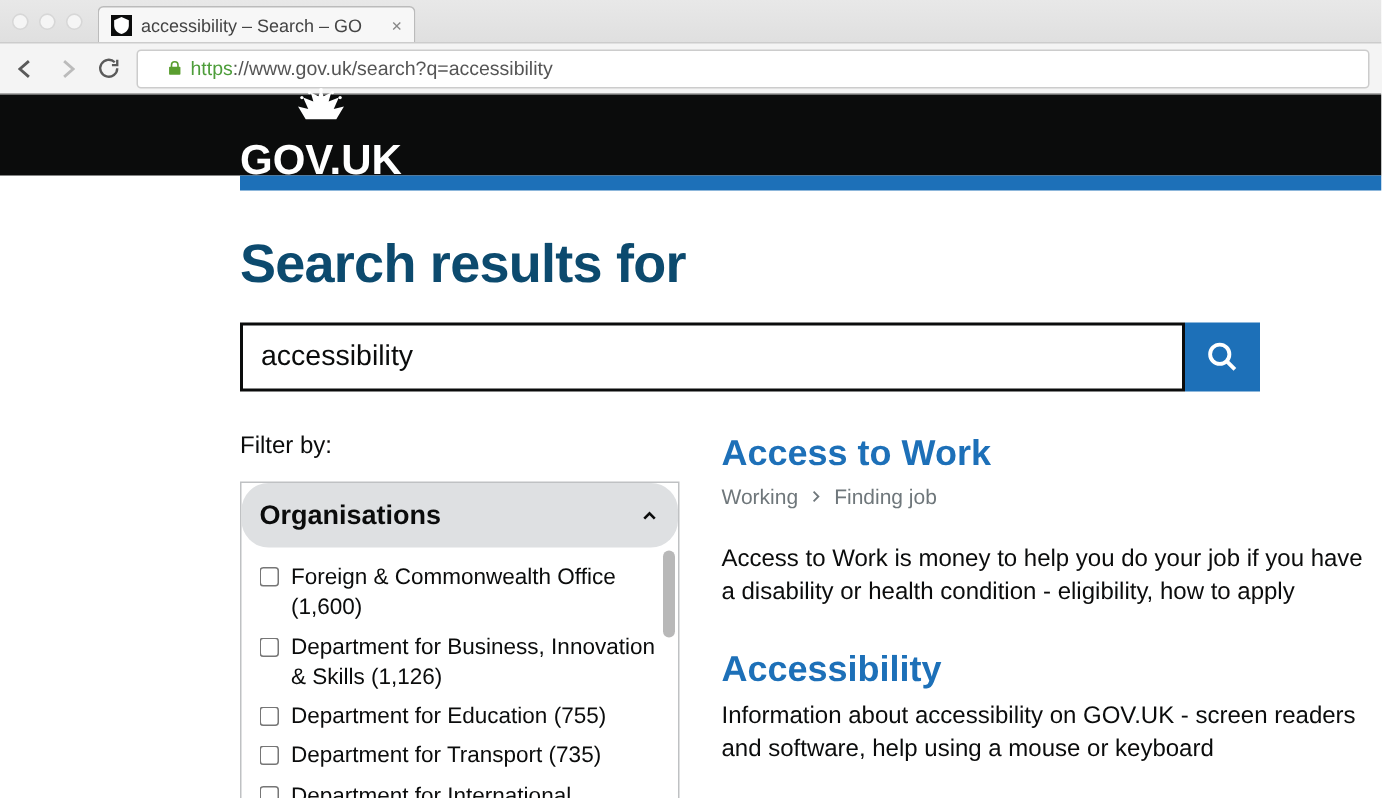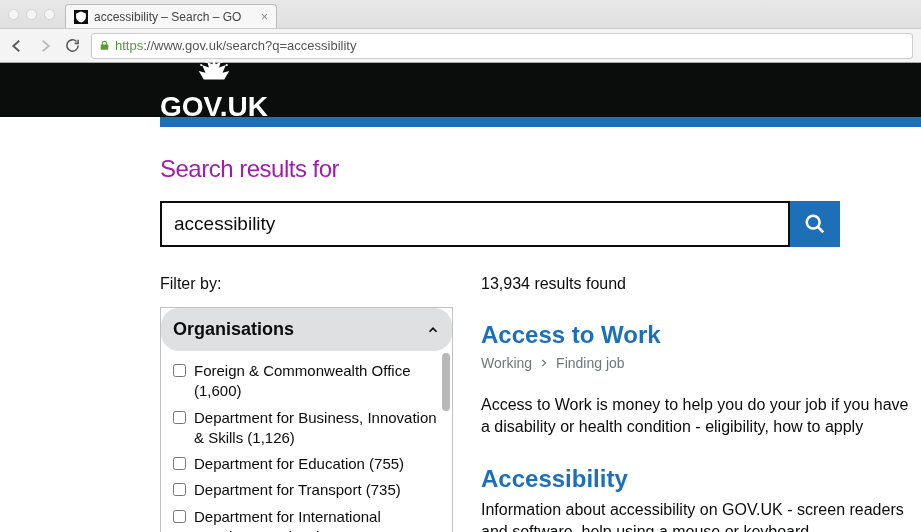--- a/index.html
+++ b/index.html
@@ -15,40 +15,40 @@
     .tab-favicon svg { width: 14px; height: 14px; }
     .tab-title { white-space: nowrap; overflow: hidden; text-overflow: ellipsis; flex: 1; }
     .tab-close { color: #888; font-size: 12px; cursor: pointer; }
     
     .url-bar-row { display: flex; align-items: center; height: 34px; padding: 0 8px; gap: 10px; background: #f4f4f4; border-top: 1px solid #ccc; }
     .nav-arrows { display: flex; gap: 10px; align-items: center; }
     .nav-arrow { color: #5a5a5a; }
     .nav-arrow.disabled { color: #bbb; }
     .nav-arrow svg { width: 18px; height: 18px; display: block; }
     .reload-icon svg { width: 17px; height: 17px; display: block; color: #5a5a5a; }
-    .url-bar { flex: 1; display: flex; align-items: center; background: #fff; border: 1px solid #ccc; border-radius: 3px; height: 26px; padding: 0 6px; font-size: 13px; gap: 4px; }
+    .url-bar { flex: 1; display: flex; align-items: center; background: #fff; border: 1px solid #ccc; border-radius: 3px; height: 26px; padding: 0 18px; font-size: 13px; gap: 4px; }
     .lock-icon svg { width: 13px; height: 13px; display: block; color: #5a9e2f; }
     .url-text { flex: 1; white-space: nowrap; overflow: hidden; }
     .url-proto { color: #4d9d3a; }
     .url-rest { color: #555; }
     
     
     .govuk-header { background: #0b0c0c; height: 54px; display: flex; align-items: center; padding-left: 160px; }
     .govuk-logo { display: flex; align-items: center; gap: 6px; color: #fff; flex-direction: column; }
     .crown-icon svg { width: 34px; height: 28px; display: block; }
     .govuk-wordmark { font-weight: 700; font-size: 28px; letter-spacing: 0px; }
     
     .blue-bar { height: 10px; background: #1d70b8; margin-left: 160px; }
     
     
     .content { padding: 28px 0 0 160px; display: flex; gap: 28px; }
     .left-col { width: 293px; flex-shrink: 0; }
     .right-col { flex: 1; padding-right: 0; }
     
-    .search-heading { font-size: 24px; font-weight: 400; color: #a21caf; margin-bottom: 18px; letter-spacing: -0.5px; }
+    .search-heading { font-size: 36px; font-weight: 700; color: #0c4a6e; margin-bottom: 18px; letter-spacing: -0.5px; }
     
     .search-wrap { display: flex; margin-bottom: 28px; width: 680px; }
     .search-input { flex: 1; border: 2px solid #0b0c0c; font-size: 19px; padding: 10px 12px; outline: none; color: #0b0c0c; }
     .search-btn { width: 50px; background: #1d70b8; border: none; display: flex; align-items: center; justify-content: center; cursor: pointer; }
     .search-btn svg { width: 22px; height: 22px; color: #fff; }
     
     .filter-label { font-size: 16px; color: #0b0c0c; margin-bottom: 14px; }
     
     .filter-panel { border: 1px solid #bfc1c3; position: relative; }
     .filter-header { background: #dee0e2; padding: 11px 12px; font-size: 18px; font-weight: 700; color: #0b0c0c; display: flex; justify-content: space-between; align-items: center; border-radius: 18px; }
@@ -182,21 +182,20 @@
             </label>
             <label class="org-item">
               <input type="checkbox" style="">
               <span class="org-label">Department for International Development (732)</span>
             </label>
           </div>
         </div>
       </div>
 
       <div class="right-col">
-        <div class="results-count">13,934 results found</div>
 
         <div class="result">
           <a class="result-title" style="text-decoration:none; display:block;">Access to Work</a>
           <div class="breadcrumb">
             <span>Working</span>
             <span class="bc-sep">
                 <svg viewBox="0 0 10 12" fill="none" stroke="currentColor" stroke-width="1.5">
                   <path d="M3 2 L7 6 L3 10"></path>
                 </svg>
               </span>

